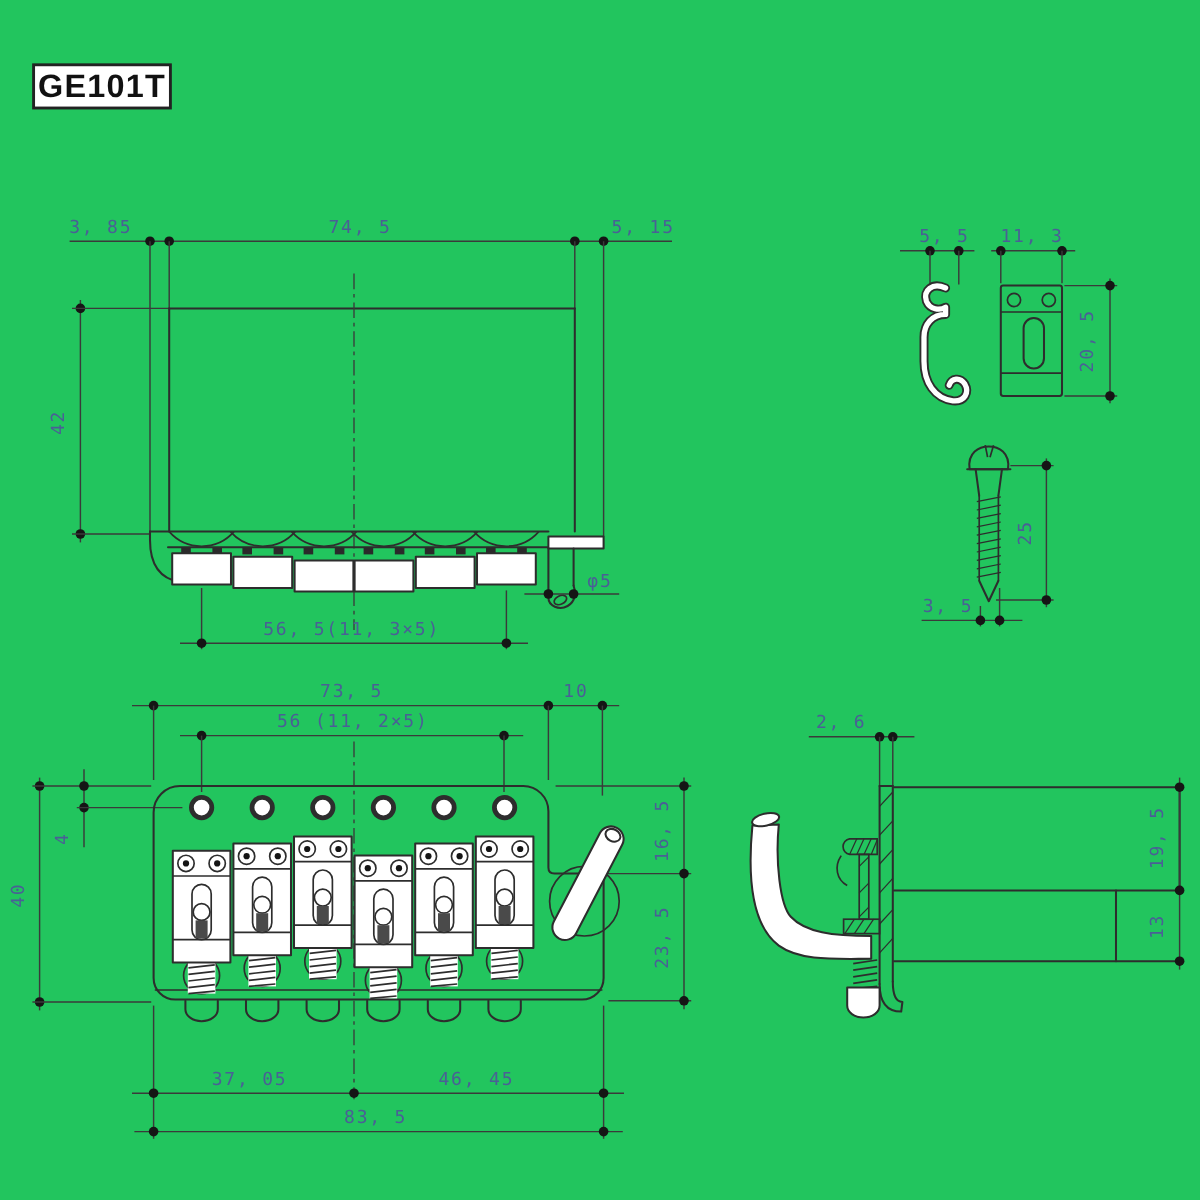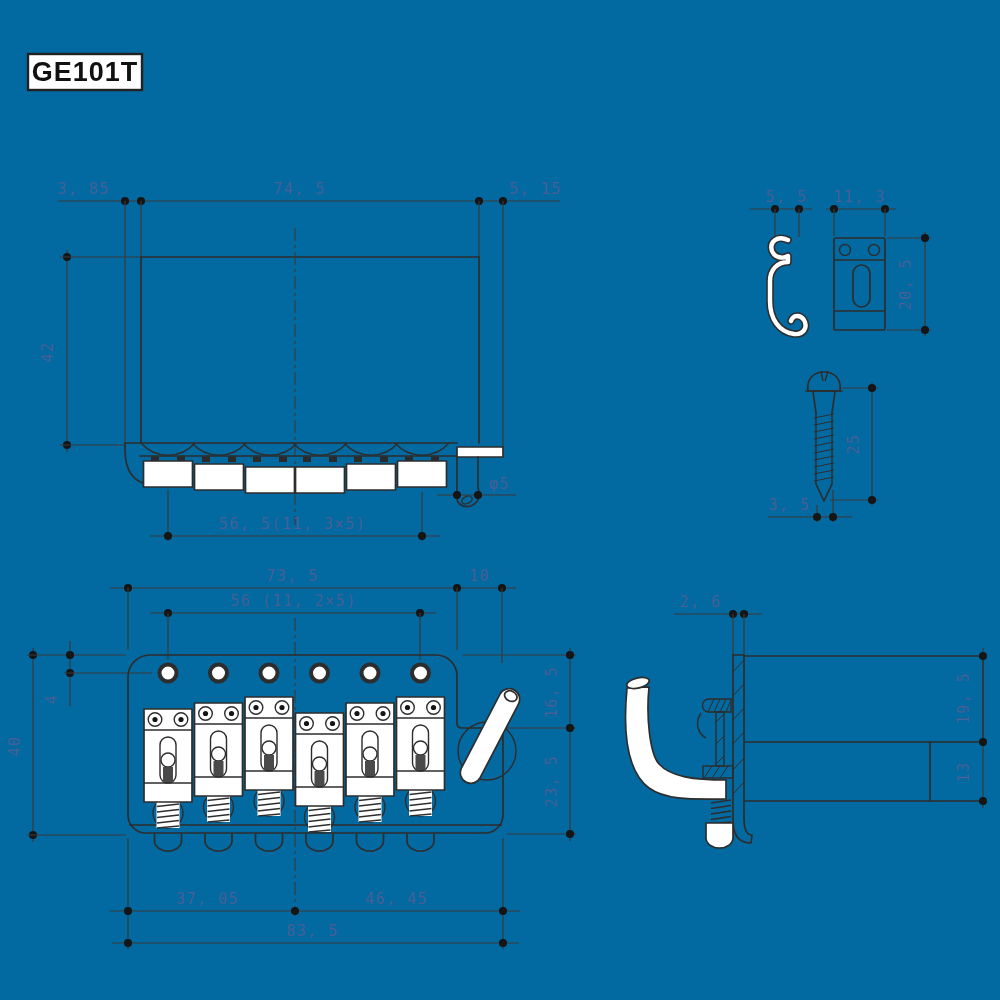--- a/index.html
+++ b/index.html
@@ -1,16 +1,16 @@
 <!DOCTYPE html>
 <html><head>
 <meta charset="utf-8">
 <style>
   html,body{margin:0;padding:0;background:#ffffff}
-  .stage{position:relative;width:1000px;height:1000px;background:#0369a1;font-family:"Liberation Sans",sans-serif}
+  .stage{position:relative;width:1000px;height:1000px;background:#22c55e;font-family:"Liberation Sans",sans-serif}
   svg{display:block}
   .part { stroke:#2d2d2d; stroke-width:1.7; fill:none; stroke-linejoin:round; stroke-linecap:round }
   .partf{ stroke:#2d2d2d; stroke-width:1.7; fill:#ffffff; stroke-linejoin:round }
   .pthin{ stroke:#2d2d2d; stroke-width:1.4; fill:none }
   .dim  { stroke:#3a3a3a; stroke-width:1.2; fill:none }
   .cl   { stroke:#3a3a3a; stroke-width:1.1; fill:none; stroke-dasharray:13 4 3 4 }
   .dot  { fill:#151515; stroke:none }
   .hatch{ stroke:#2d2d2d; stroke-width:1; fill:none }
   .dark { fill:#2a2a2a; stroke:none }
   .dtxt { font-family:"DejaVu Sans Mono",monospace; font-size:15px; fill:#4a5f96; letter-spacing:1.5px }

